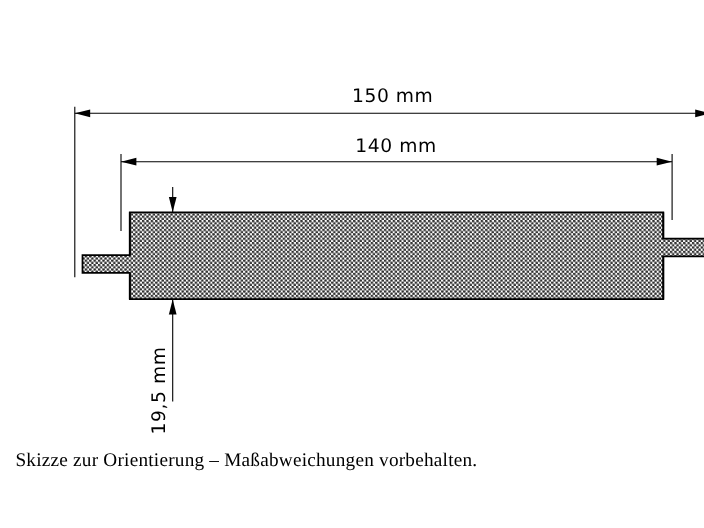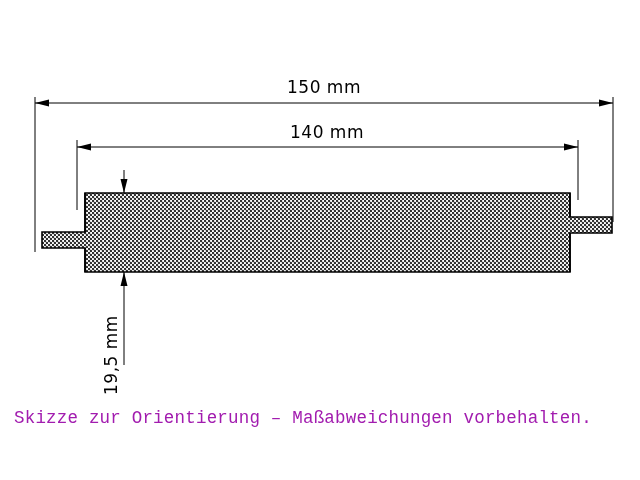--- a/index.html
+++ b/index.html
@@ -11,37 +11,38 @@
     position: relative;
     width: 640px;
     height: 480px;
     background: #ffffff;
     font-family: "DejaVu Sans", sans-serif;
     overflow: hidden;
   }
   .svg-wrap {
     position: absolute;
     inset: 0;
+    margin-left: 33px;
   }
   svg { display: block; }
 
   .dim-text {
     font-family: "DejaVu Sans", sans-serif;
     font-size: 17px;
     fill: #000000;
     letter-spacing: 0.5px;
   }
   .caption {
     position: absolute;
     left: 14px;
     top: 408px;
     width: 612px;
-    font-family: Liberation Mono, monospace;
+    font-family: Liberation Serif, serif;
     font-size: 17.5px;
-    color: #a21caf;
+    color: #000000;
     letter-spacing: 0.2px;
     white-space: nowrap;
   }
 </style>
 </head>
 <body>
 
 <div id="root">
 
   <div class="svg-wrap">

